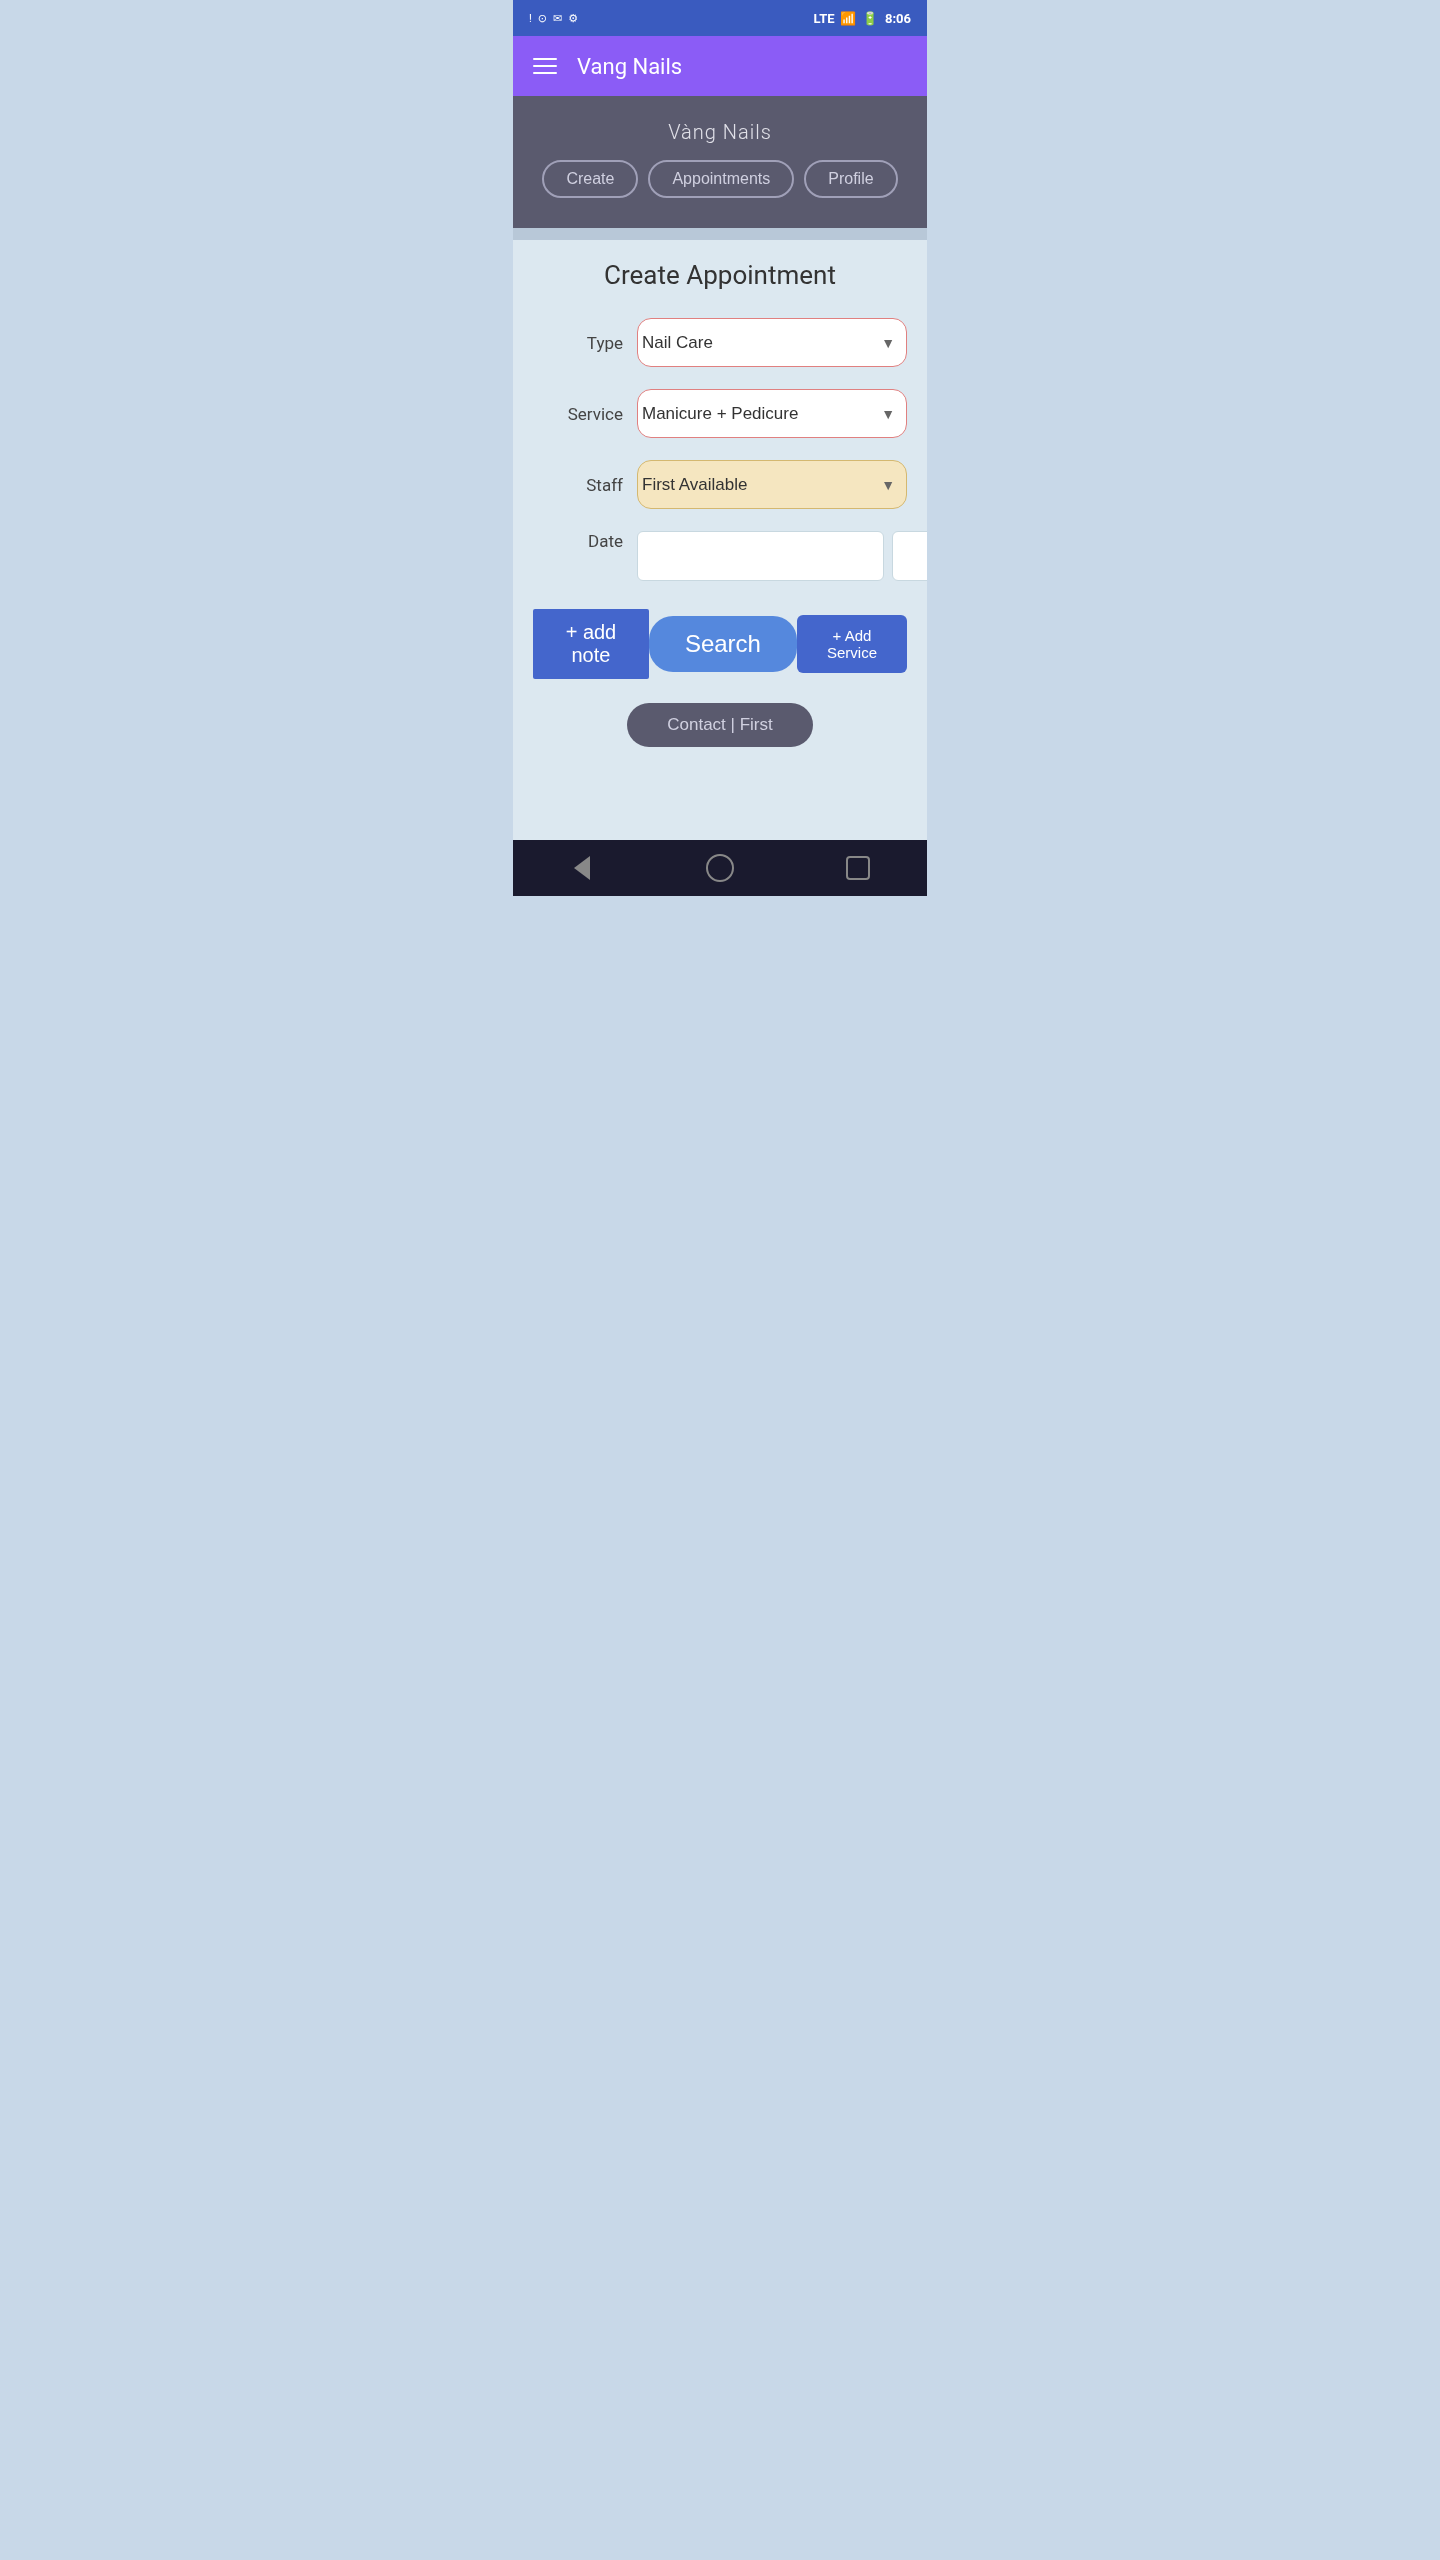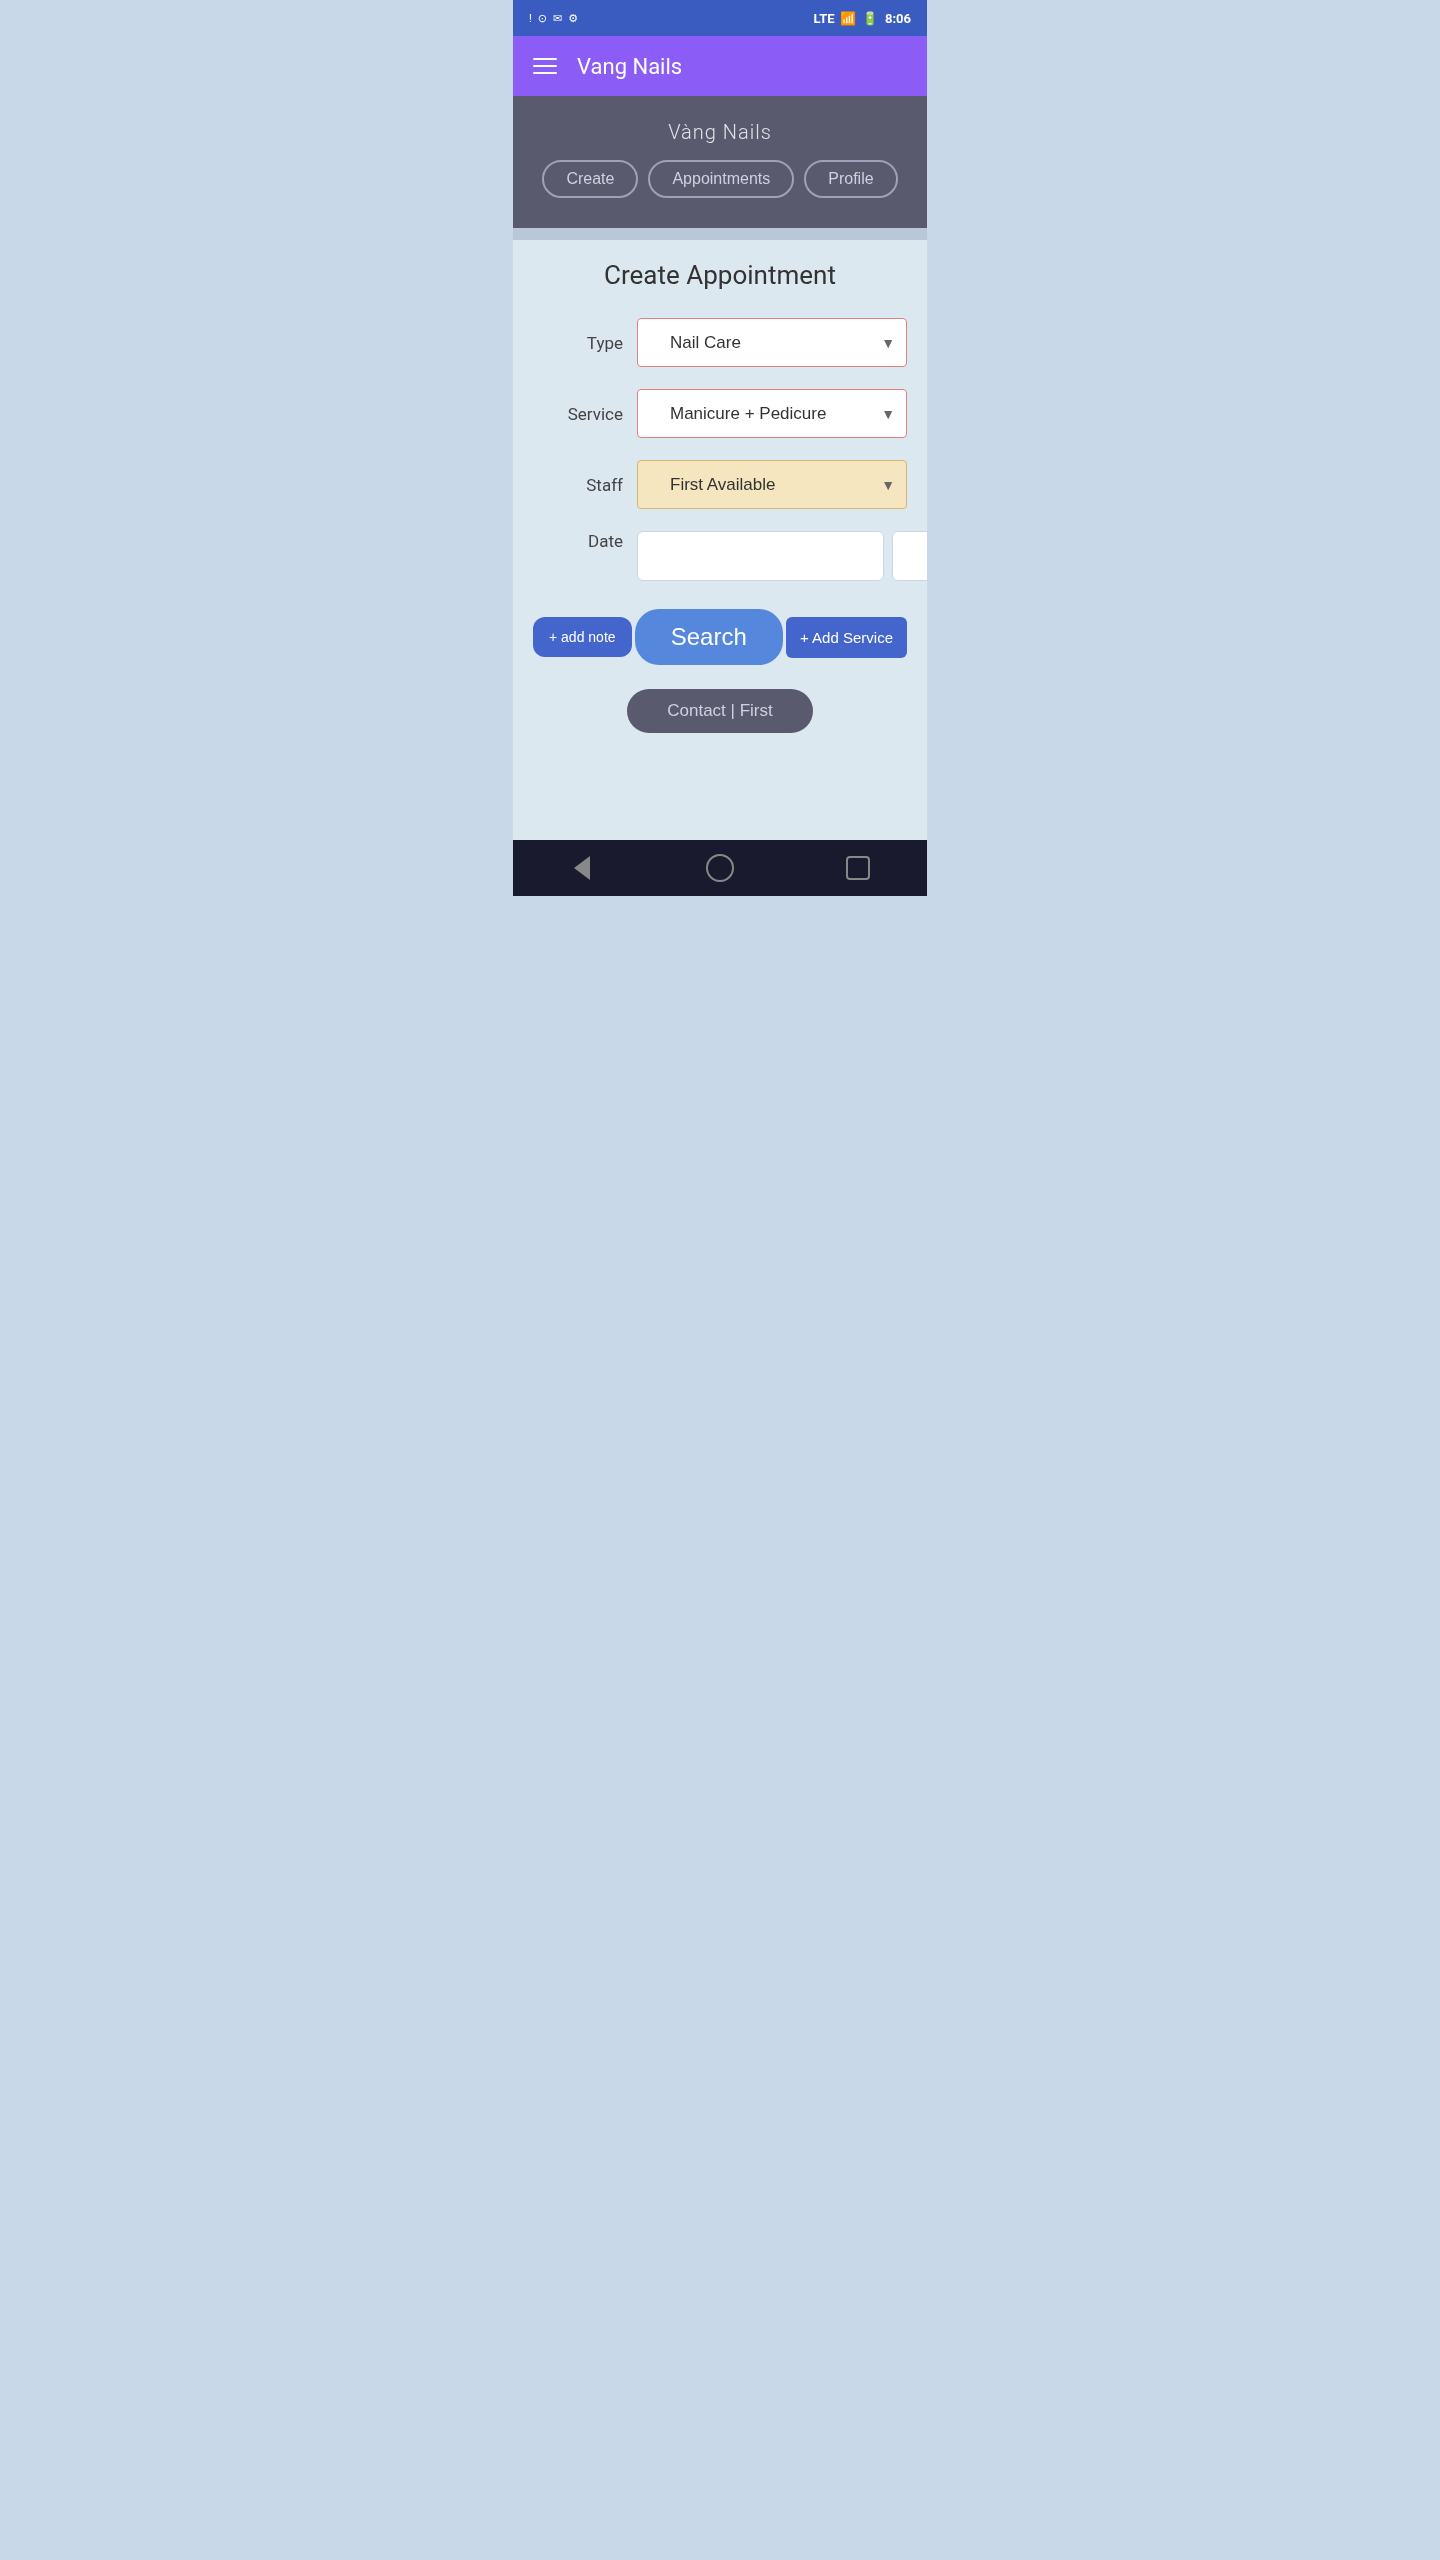--- a/index.html
+++ b/index.html
@@ -149,23 +149,23 @@
       flex-shrink: 0;
     }
 
     .select-wrapper {
       flex: 1;
       position: relative;
     }
 
     .select-wrapper select {
       width: 100%;
-      padding: 14px 32px;
+      padding: 14px 4px;
       padding-right: 36px;
-      border-radius: 4px;
+      border-radius: 14px;
       border: 1.5px solid #e08080;
       background: white;
       font-size: 17px;
       color: #333;
       appearance: none;
       -webkit-appearance: none;
       cursor: pointer;
     }
 
     .select-wrapper .chevron {
@@ -219,23 +219,23 @@
       justify-content: space-between;
       align-items: center;
       margin-top: 10px;
       margin-bottom: 24px;
     }
 
     .add-note-btn {
       background: #4466cc;
       color: white;
       border: none;
-      border-radius: 12px;
+      border-radius: 2px;
       padding: 12px 16px;
-      font-size: 14px;
+      font-size: 20px;
       cursor: pointer;
     }
 
     .search-btn {
       background: #5588dd;
       color: white;
       border: none;
       border-radius: 24px;
       padding: 14px 36px;
       font-size: 24px;

